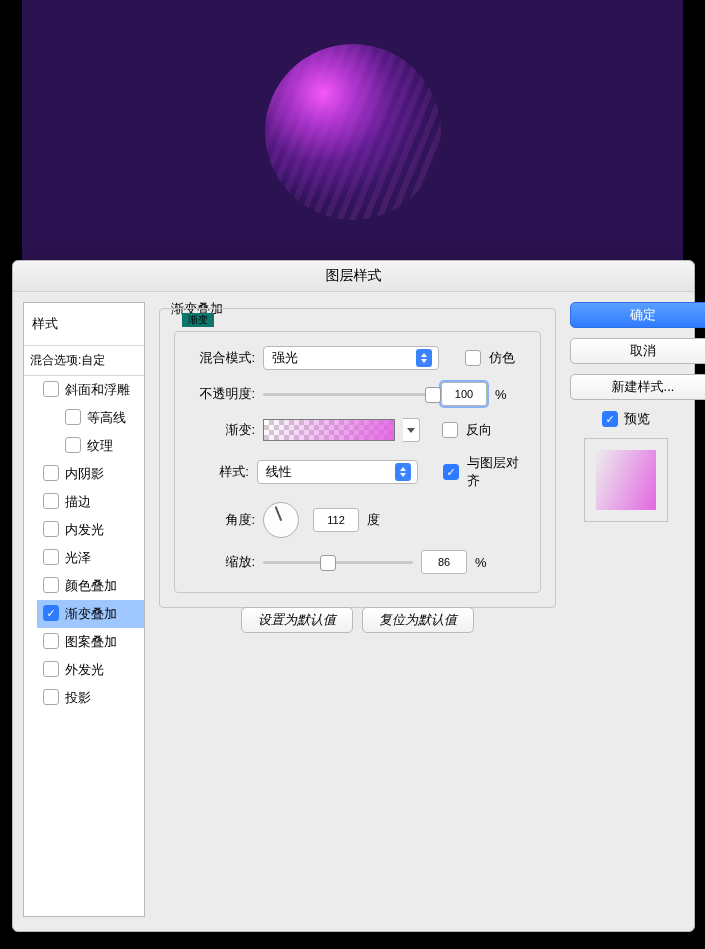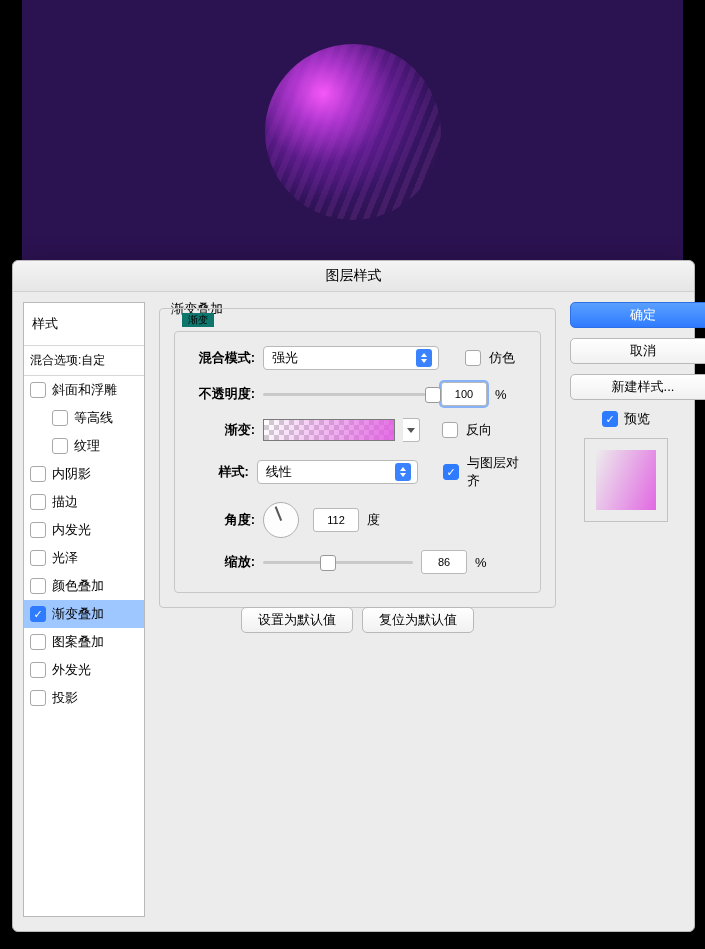--- a/index.html
+++ b/index.html
@@ -78,24 +78,24 @@
     padding: 12px 8px;
     border-bottom: 1px solid #d8d8d8;
   }
   .sidebar-head2 {
     padding: 6px 6px;
     border-bottom: 1px solid #d8d8d8;
     font-size: 12px;
   }
   .sb-item {
     display: flex;
-    align-items: center;
     padding: 5px 6px;
     gap: 6px;
     cursor: default;
+    margin-left: 13px;
   }
   .sb-item.indent { padding-left: 28px; }
   .sb-item.selected { background: #9fc7ff; }
   .chk {
     width: 14px;
     height: 14px;
     border: 1px solid #a8a8a8;
     border-radius: 3px;
     background: #fff;
     display: inline-flex;
@@ -145,21 +145,20 @@
   .row {
     display: flex;
     align-items: center;
     margin-bottom: 12px;
     gap: 8px;
   }
   .lbl {
     width: 66px;
     text-align: right;
     font-size: 13px;
-    font-weight: bold;
   }
   .select {
     height: 22px;
     border: 1px solid #b9b9b9;
     border-radius: 4px;
     background: #fff;
     display: flex;
     align-items: center;
     padding: 0 6px 0 8px;
     position: relative;
@@ -275,20 +274,21 @@
   .btn.primary {
     background: linear-gradient(#5aa0ff,#2f7bff);
     border-color: #2f6fe6;
     color: #fff;
   }
   .bottom-buttons {
     display: flex;
     justify-content: center;
     gap: 9px;
     margin-top: 14px;
+    font-style: italic;
   }
   .rightcol {
     width: 112px;
     display: flex;
     flex-direction: column;
     gap: 10px;
   }
   .rightcol .btn { width: 100%; }
   .preview-check {
     display: flex;

